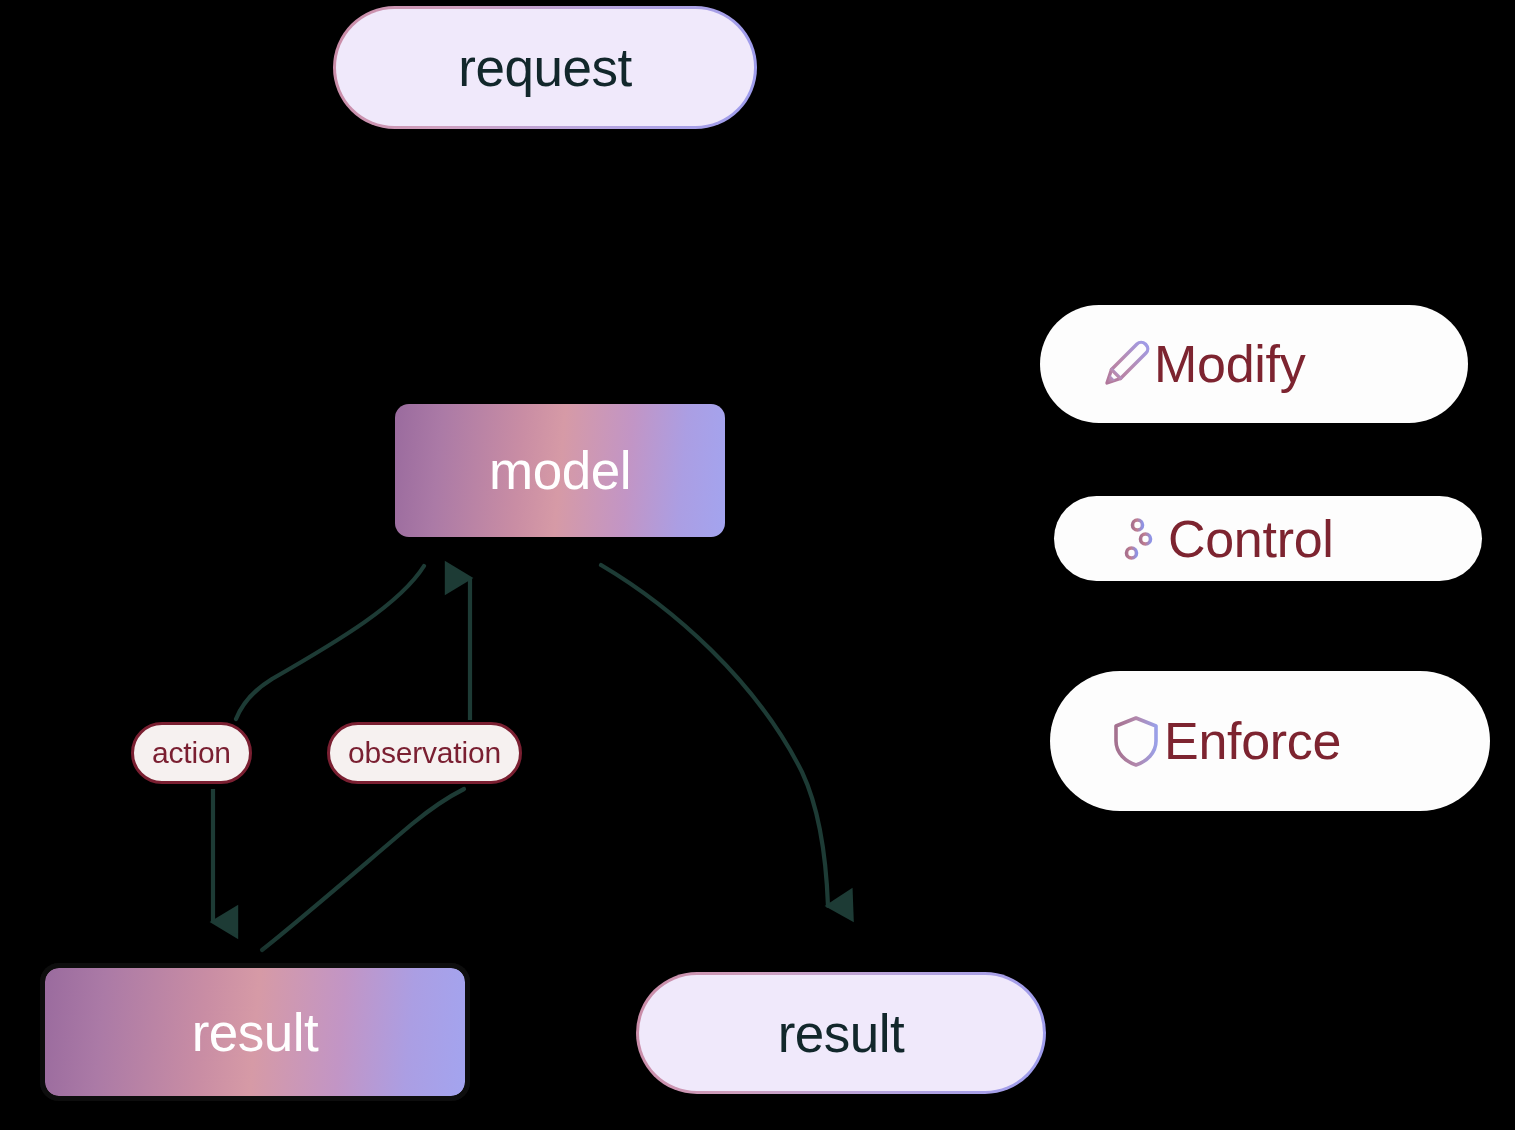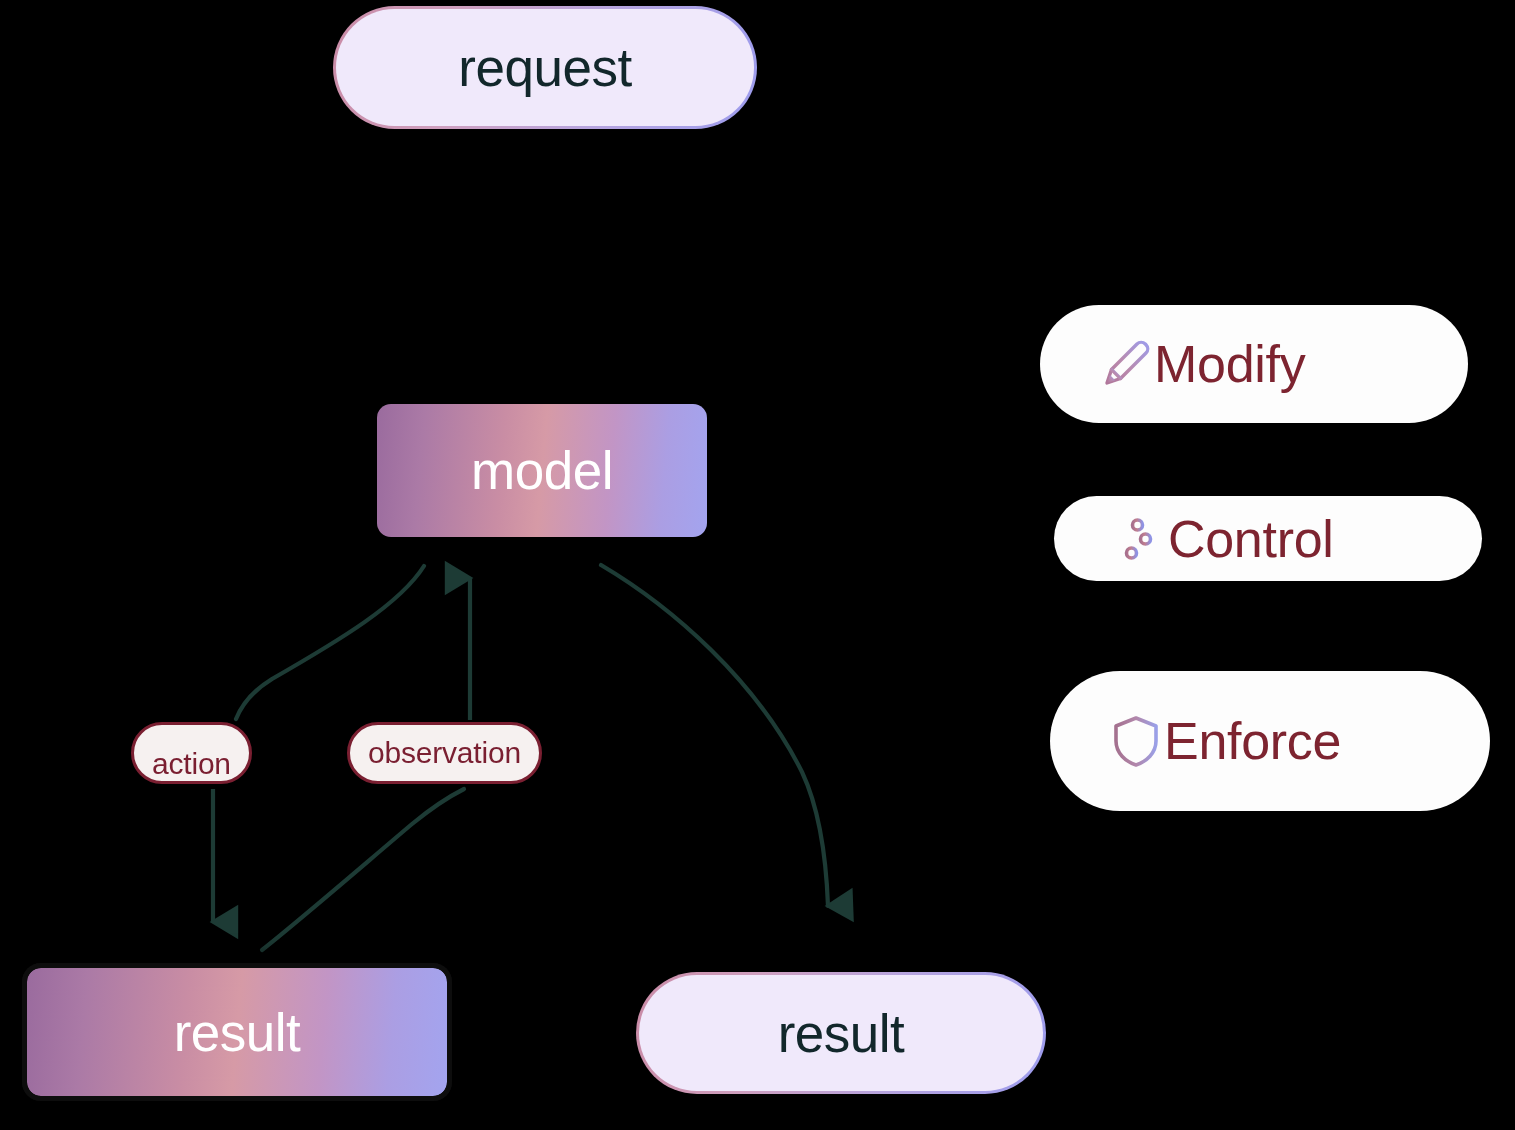--- a/index.html
+++ b/index.html
@@ -60,20 +60,21 @@
     font-size: 53px;
     letter-spacing: -0.5px;
     background: linear-gradient(95deg,
         #9a6b9e 0%,
         #ab7aa6 14%,
         #c98da4 38%,
         #d69aa6 50%,
         #c295c5 70%,
         #ab9ee3 86%,
         #a3a4ef 100%);
+    margin-left: 18px;
   }
   .grad-box.emph {
     outline: 5px solid #0d0d0d;
     box-shadow: 0 0 0 5px #0d0d0d, 0 0 22px 8px rgba(0,0,0,0.95);
   }
 
   
   .tag-pill {
     background: #f6f1f0;
     border: 3px solid #7a1f31;
@@ -107,22 +108,22 @@
     display: block;
   }
   .cap-label { display: inline-block; }
 
   
   #node-request { left: 333px; top: 6px;   width: 424px; height: 123px; }
   #node-model   { left: 377px; top: 404px; width: 330px; height: 133px; }
   #node-tools   { left: 27px;  top: 968px; width: 420px; height: 128px; }
   #node-result  { left: 636px; top: 972px; width: 410px; height: 122px; }
 
-  #tag-action      { left: 131px; top: 722px; height: 62px; align-items: flex-end; }
-  #tag-observation { left: 347px; top: 722px; height: 62px; }
+  #tag-action      { left: 131px; top: 722px; height: 62px; }
+  #tag-observation { left: 327px; top: 722px; height: 62px; }
 
   #cap-modify  { left: 1040px; top: 305px; width: 428px; height: 118px; }
   #cap-control { left: 1054px; top: 496px; width: 428px; height: 85px; }
   #cap-enforce { left: 1050px; top: 671px; width: 440px; height: 140px; }
 </style>
 </head>
 <body>
 
 <div id="stage">
 

